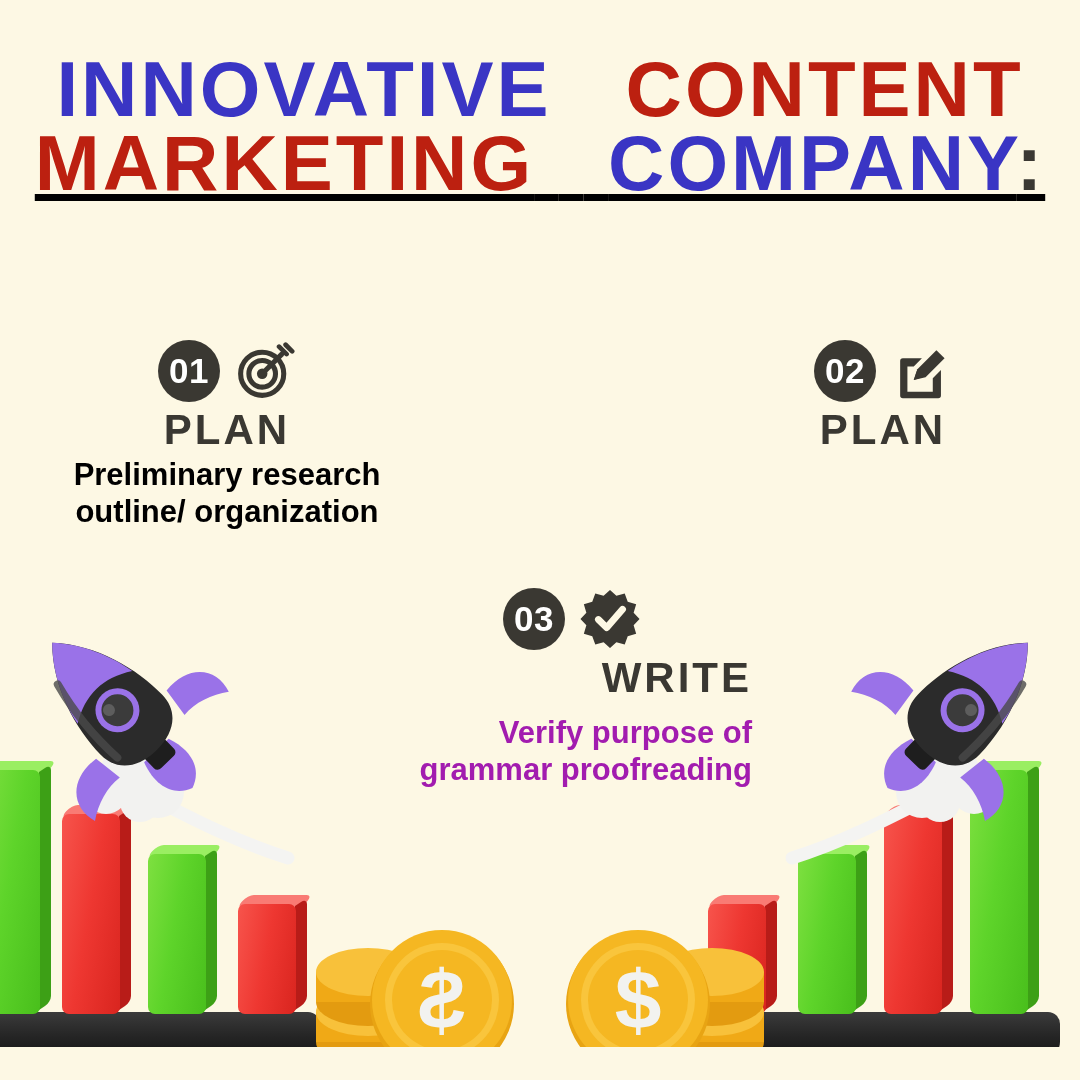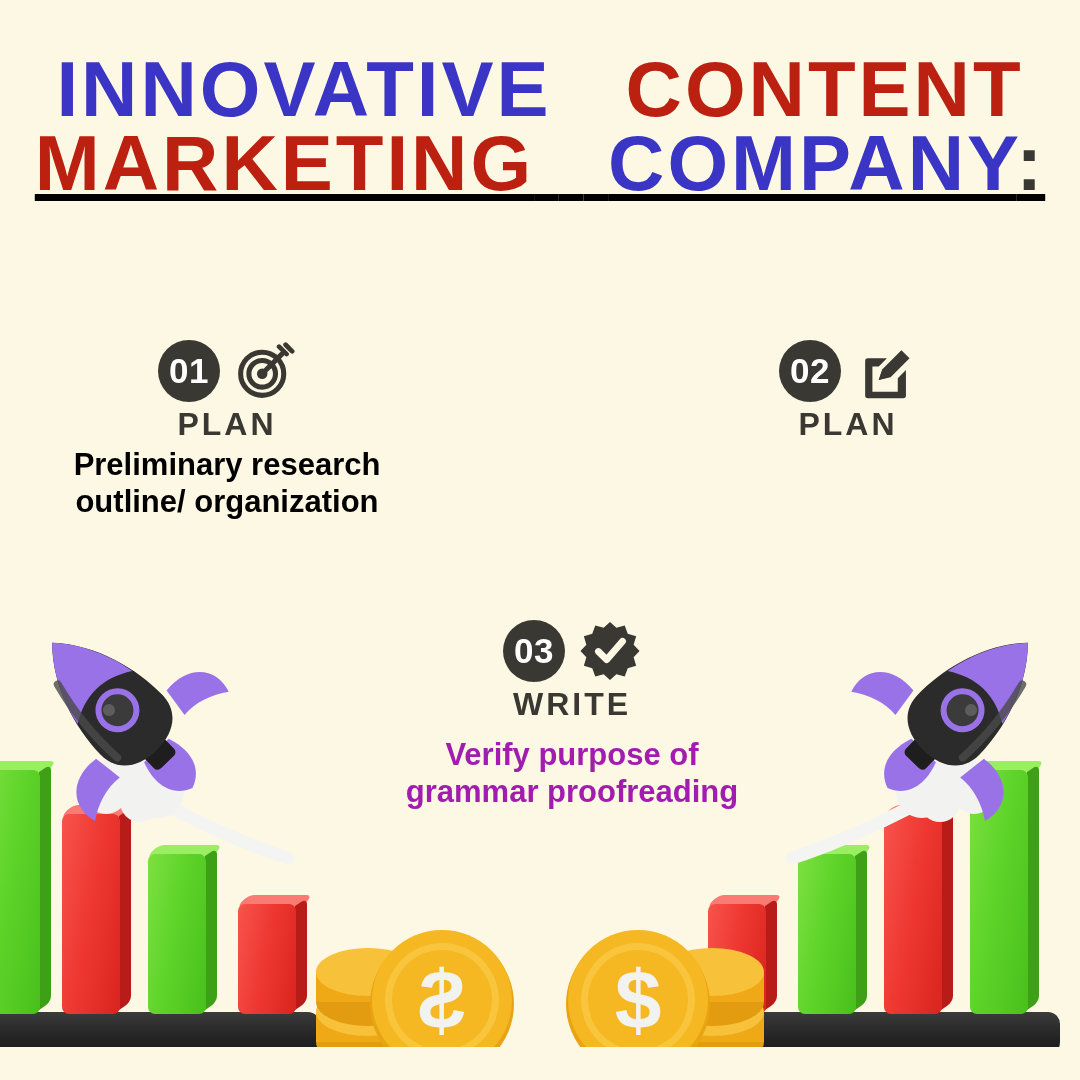--- a/index.html
+++ b/index.html
@@ -67,38 +67,38 @@
   .step-icon {
     width: 62px;
     height: 62px;
     flex: 0 0 auto;
     display: flex;
     align-items: center;
     justify-content: center;
   }
   .step-title {
     font-weight: 700;
-    font-size: 32px;
+    font-size: 42px;
     letter-spacing: 3px;
     color: #3a3832;
     margin-top: 6px;
     line-height: 1.05;
   }
   .step-desc {
     font-weight: 700;
     font-size: 31px;
     line-height: 1.2;
     margin-top: 4px;
   }
   .desc-red  { color: #000000; }
   .desc-blue { color: #a21caf; margin-top: 14px; }
 
   #step-1 { top: 340px; left: 62px;  width: 330px; }
-  #step-2 { top: 340px; left: 668px; width: 360px; }
-  #step-3 { top: 620px; left: 392px; width: 360px; }
+  #step-2 { top: 340px; left: 703px; width: 360px; }
+  #step-3 { top: 588px; left: 392px; width: 360px; text-align: right; }
 
   
   .art { position: absolute; }
 
   
   .base {
     position: absolute;
     background: linear-gradient(180deg,#3b3b3b 0%, #262626 55%, #181818 100%);
     border-radius: 12px;
     box-shadow: 0 6px 0 rgba(0,0,0,.25);

